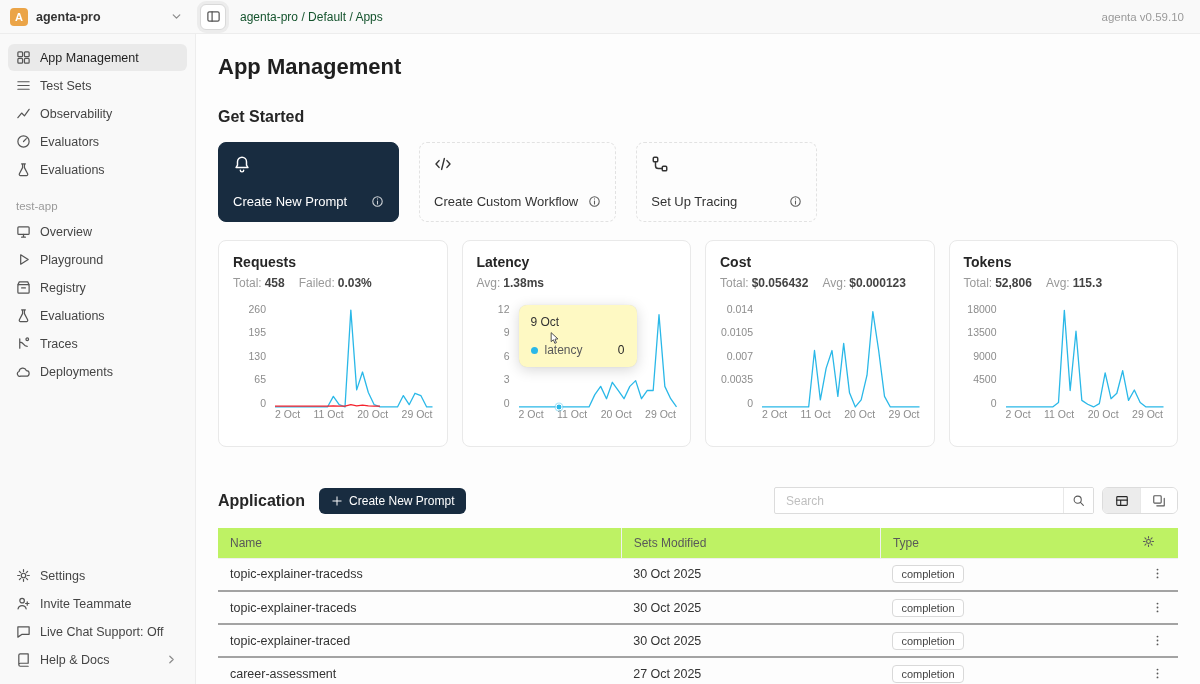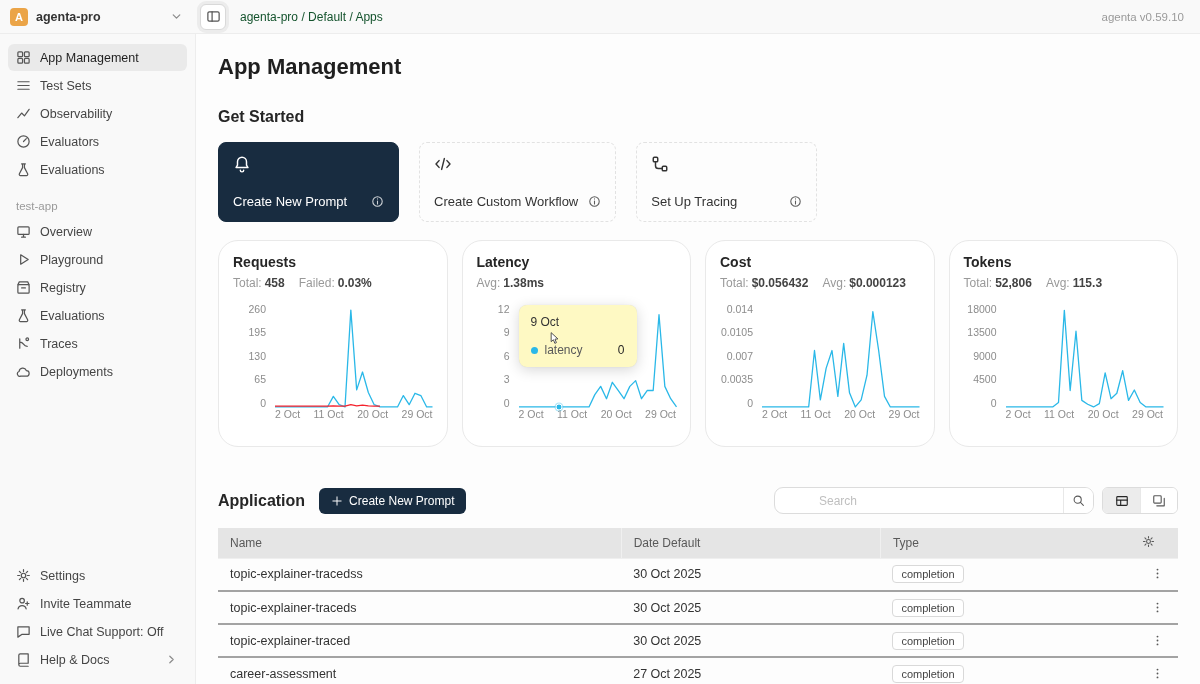--- a/index.html
+++ b/index.html
@@ -56,21 +56,21 @@
   .gs-icon { display:flex; }
   .gs-icon .icn { width:18px; height:18px; }
   .gs-bottom { display:flex; align-items:center; justify-content:space-between;
     gap:10px; font-size:13px; font-weight:500; }
   .gs-info { display:flex; opacity:.8; }
   .gs-info .icn { width:13px; height:13px; }
 
   
   .stats-row { display:flex; gap:14px; margin-top:18px; }
   .stat-card { flex:1; height:207px; background:#fff; border:1px solid #e9e9e9;
-    border-radius:20px; padding:13px 14px; position:relative; }
+    border-radius:8px; padding:13px 14px; position:relative; }
   .stat-title { font-size:14px; font-weight:600; color:#262626; }
   .stat-meta { margin-top:6px; font-size:12px; color:#999; display:flex; gap:14px; }
   .stat-meta b { color:#434343; font-weight:600; margin-left:3px; }
   .chart-box { display:flex; margin-top:14px; }
   .y-axis { width:42px; height:104px; display:flex; flex-direction:column;
     justify-content:space-between; align-items:flex-end; padding-right:9px;
     font-size:10.5px; color:#8c8c8c; line-height:1; }
   .plot-col { flex:1; display:flex; flex-direction:column; min-width:0; }
   .plot { height:104px; position:relative; }
   .plot svg { width:100%; height:100%; display:block; overflow:visible; }
@@ -91,41 +91,41 @@
 
   
   .app-header { display:flex; align-items:center; margin-top:40px; }
   .app-title { font-size:16px; font-weight:600; color:#262626; }
   .create-btn { margin-left:14px; height:26px; background:var(--dark,#182c40);
     color:#fff; border:none; border-radius:6px; font-size:12px;
     display:inline-flex; align-items:center; gap:6px; padding:0 12px;
     cursor:pointer; font-family:inherit; }
   .create-btn .icn { width:12px; height:12px; }
   .search-group { margin-left:auto; width:320px; height:27px;
-    border:1px solid #dcdcdc; border-radius:9px; background:#fff;
-    display:flex; overflow:hidden;padding-left:33px; }
+    border:1px solid #dcdcdc; border-radius:2px; background:#fff;
+    display:flex; overflow:hidden; }
   .search-input { flex:1; border:none; outline:none; padding:0 11px;
     font-size:12px; color:#333; background:transparent; font-family:inherit; }
   .search-input::placeholder { color:#bfbfbf; }
   .search-btn { width:30px; border:none; border-left:1px solid #e8e8e8;
     background:#fff; color:#595959; display:flex; align-items:center;
     justify-content:center; cursor:pointer; }
   .search-btn .icn { width:13px; height:13px; }
   .view-toggle { margin-left:8px; height:27px; border:1px solid #dcdcdc;
     border-radius:6px; overflow:hidden; display:flex; background:#fff; }
   .view-btn { width:37px; border:none; background:#fff; color:#595959;
     display:flex; align-items:center; justify-content:center; cursor:pointer; }
   .view-btn.selected { background:#ececec; color:#262626; }
   .view-btn + .view-btn { border-left:1px solid #e8e8e8; }
   .view-btn .icn { width:14px; height:14px; }
 
   
   .app-table { width:100%; margin-top:14px; border-collapse:collapse; table-layout:fixed; }
   .app-table th { height:30px; font-size:12px; color:#595959; font-weight:500;
-    text-align:left; padding:0 12px; border-bottom:1px solid #efefef; background:#e5e5e5; }
+    text-align:left; padding:0 12px; border-bottom:1px solid #efefef; background:#bef264; }
   .th-name { width:42%; border-right:1px solid #f0f0f0; }
   .th-date { width:27%; border-right:1px solid #f0f0f0; }
   .th-type { width:26%; }
   .th-actions { width:5%; text-align:right; }
   .th-actions .icn { width:13px; height:13px; display:inline-block; cursor:pointer; }
   .app-table td { height:33px; font-size:12.5px; color:#333;
     border-bottom:2px solid #a3a3a3; padding:0 12px; }
   .app-row { cursor:pointer; }
   .type-badge { display:inline-block; border:1px solid #d9d9d9; background:#fff;
     border-radius:4px; padding:2px 8px; font-size:11px; color:#444; }
@@ -546,21 +546,21 @@
             </svg>
           </span>
       </button>
     </div>
   </div>
 
   <table class="app-table">
     <thead>
       <tr>
         <th class="th-name">Name</th>
-        <th class="th-date">Date Default</th>
+        <th class="th-date">Sets Modified</th>
         <th class="th-type">Type</th>
         <th class="th-actions"><span style="display:inline-flex">
               <svg viewBox="0 0 16 16" fill="none" stroke="currentColor" stroke-width="1.3" stroke-linecap="round" stroke-linejoin="round" class="icn">
                 <circle cx="8" cy="8" r="2.4"></circle>
                 <path d="M8 1.8v2M8 12.2v2M1.8 8h2M12.2 8h2M3.6 3.6l1.4 1.4M11 11l1.4 1.4M12.4 3.6L11 5M5 11l-1.4 1.4"></path>
               </svg>
             </span></th>
       </tr>
     </thead>
     <tbody id="app-tbody">

